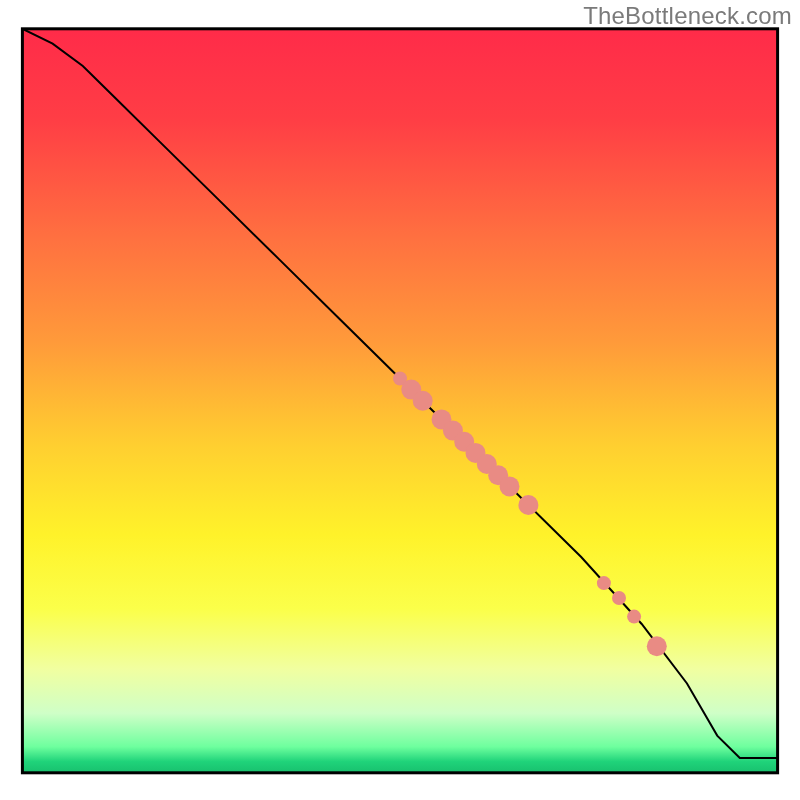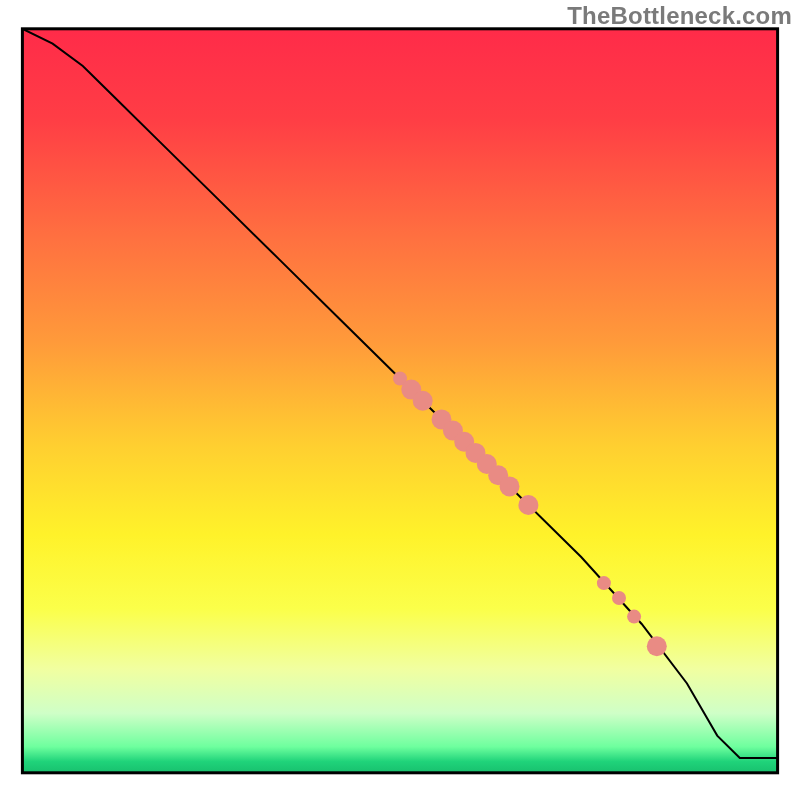--- a/index.html
+++ b/index.html
@@ -14,21 +14,21 @@
   .stage {
     position: relative;
     width: 800px;
     height: 800px;
   }
   .watermark {
     position: absolute;
     top: 2px;
     right: 8px;
     font-size: 24px;
-    font-weight: bold;
+    font-weight: normal;
     color: #7a7a7a;
     letter-spacing: 0.2px;
     z-index: 20;
     pointer-events: none;
   }
   svg.plot {
     position: absolute;
     left: 0;
     top: 0;
     width: 800px;

